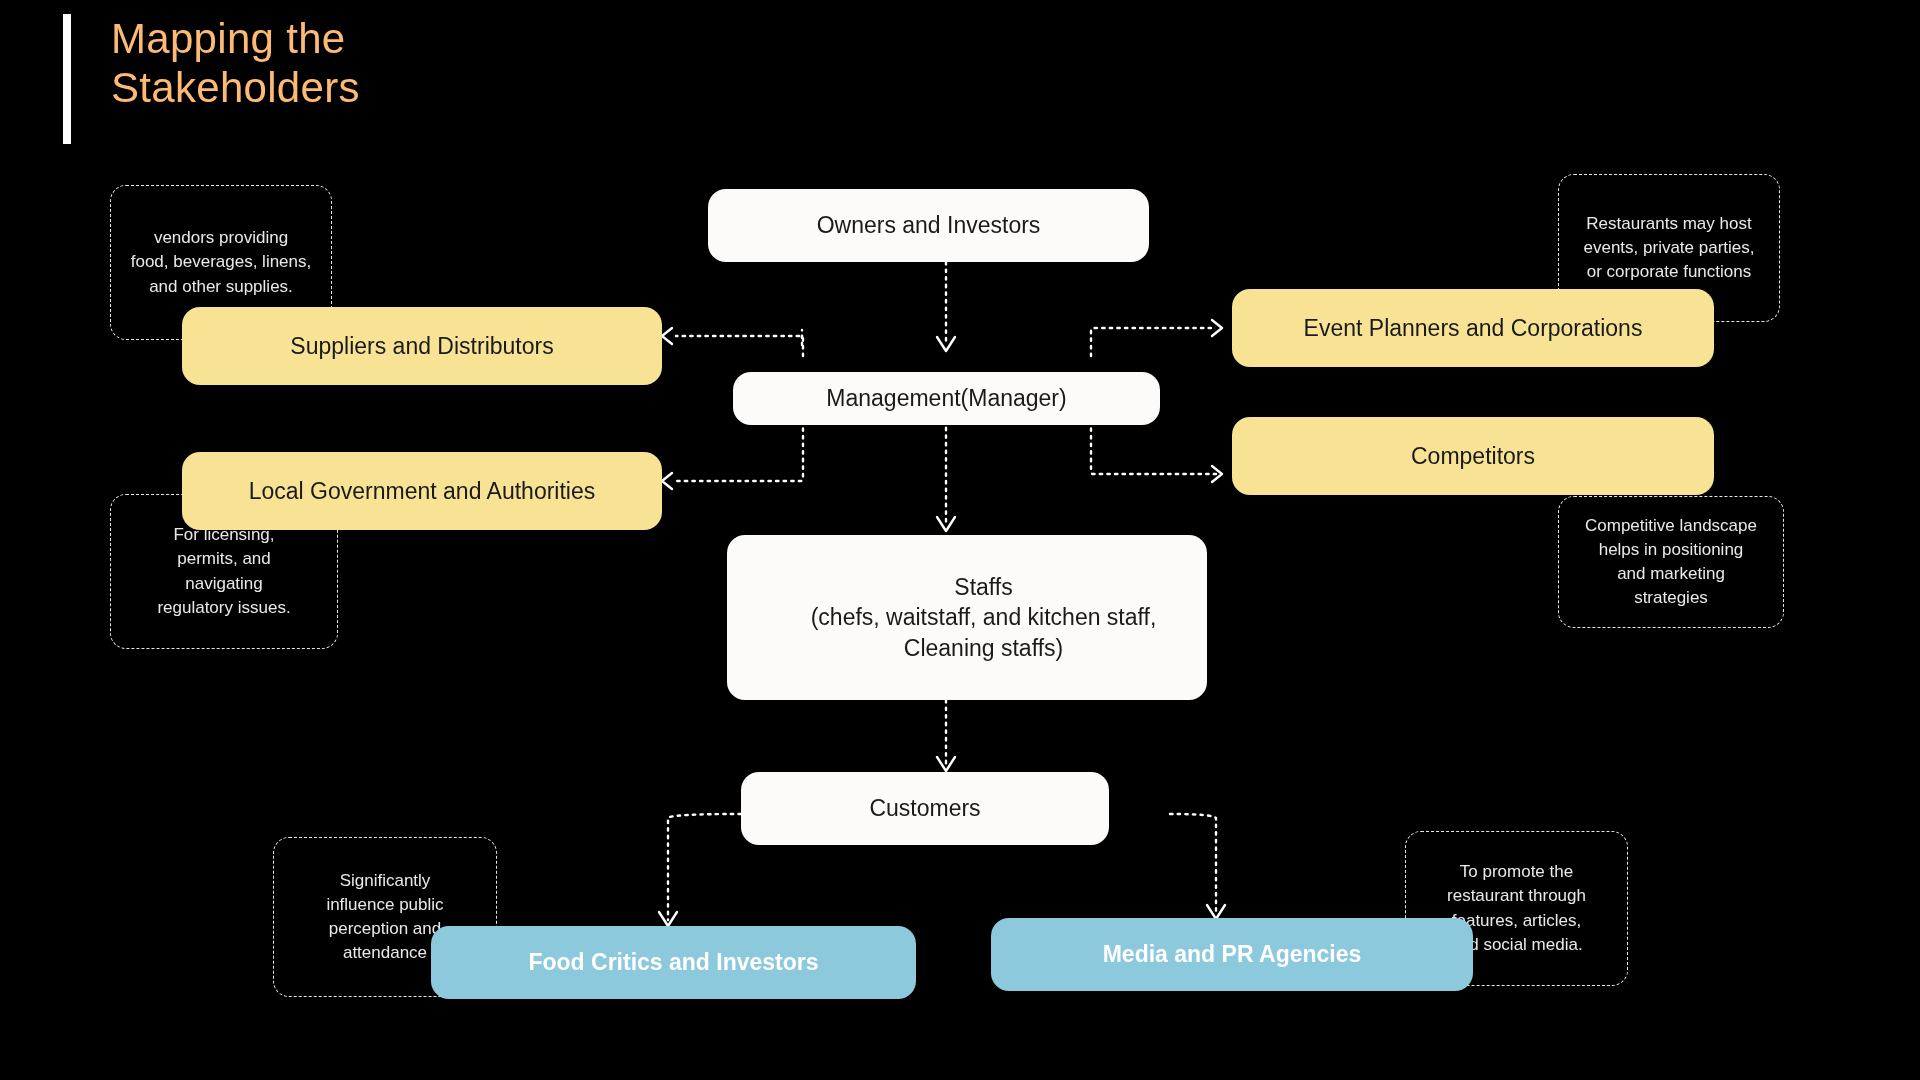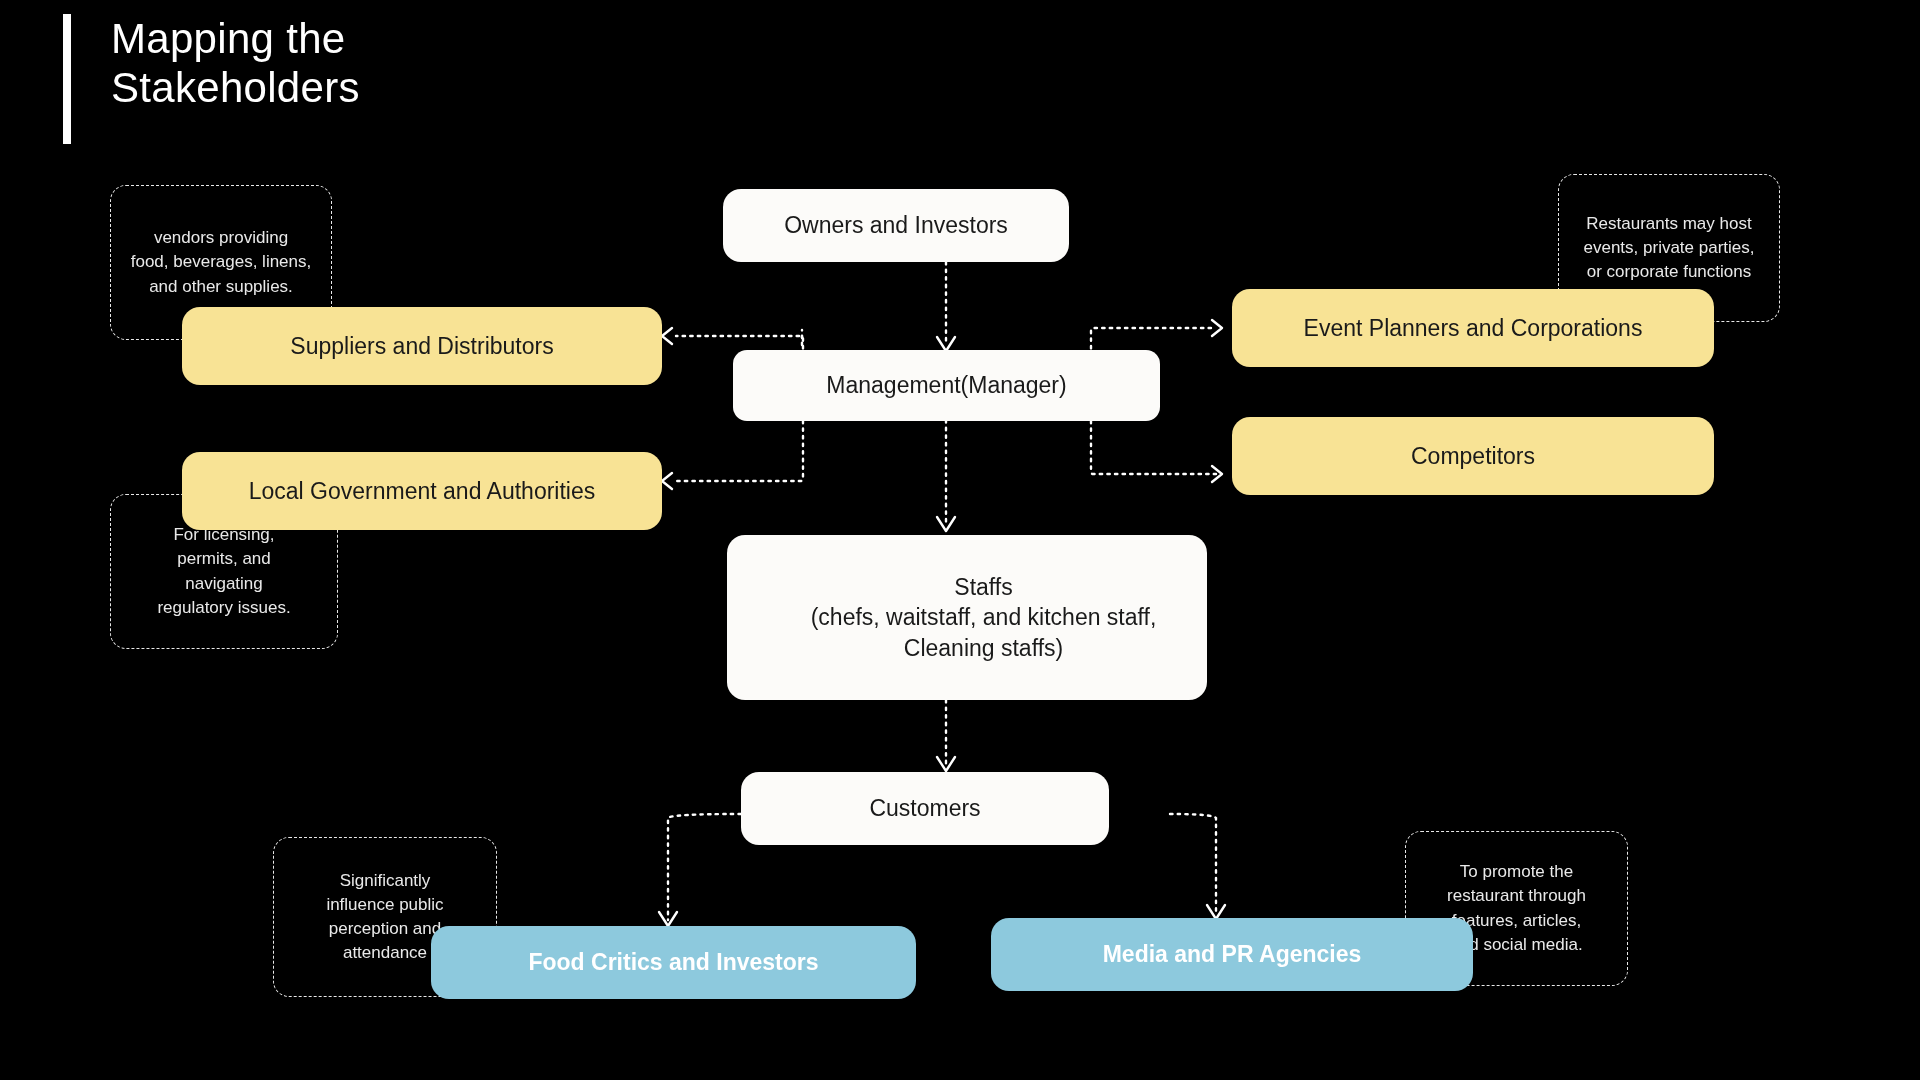--- a/index.html
+++ b/index.html
@@ -33,21 +33,21 @@
     align-items: flex-start;
   }
   .title-bar {
     width: 8px;
     height: 130px;
     background: #ffffff;
     flex: 0 0 auto;
   }
   .title-text {
     margin-left: 40px;
-    color: #ffffff;
+    color: #fdba74;
     font-size: 42px;
     line-height: 1.17;
     font-weight: 400;
     letter-spacing: 0.3px;
     white-space: pre-line;
   }
 
   
   .node {
     position: absolute;
@@ -175,34 +175,38 @@
 
   <div class="note" style="left:110px; top:494px; width:228px; height:155px;">For licensing,
 permits, and
 navigating
 regulatory issues.</div>
 
   <div class="note" style="left:1558px; top:174px; width:222px; height:148px;">Restaurants may host
 events, private parties,
 or corporate functions</div>
 
+  <div class="note" style="left:1558px; top:496px; width:226px; height:132px;">Competitive landscape
+helps in positioning
+and marketing
+strategies</div>
 
   <div class="note" style="left:273px; top:837px; width:224px; height:160px;">Significantly
 influence public
 perception and
 attendance</div>
 
   <div class="note" style="left:1405px; top:831px; width:223px; height:155px;">To promote the
 restaurant through
 features, articles,
 and social media.</div>
 
-  <div class="node white" style="left:723px; top:189px; width:346px; height:73px;">Owners and Investors</div>
-
-  <div class="node white" style="left:733px; top:350px; width:427px; height:71px;border-radius:14px;">Management(Manager)</div>
+  <div class="node white" style="left:708px; top:189px; width:441px; height:73px;">Owners and Investors</div>
+
+  <div class="node white" style="left:733px; top:372px; width:427px; height:53px;">Management(Manager)</div>
 
   <div class="node white" style="left:727px; top:535px; width:480px; height:165px;padding-left:47px;">Staffs
 (chefs, waitstaff, and kitchen staff,
 Cleaning staffs)</div>
 
   <div class="node white" style="left:741px; top:772px; width:368px; height:73px;">Customers</div>
 
   <div class="node yellow" style="left:182px; top:307px; width:480px; height:78px;">Suppliers and Distributors</div>
 
   <div class="node yellow" style="left:182px; top:432px; width:480px; height:78px;margin-top:20px;">Local Government and Authorities</div>

